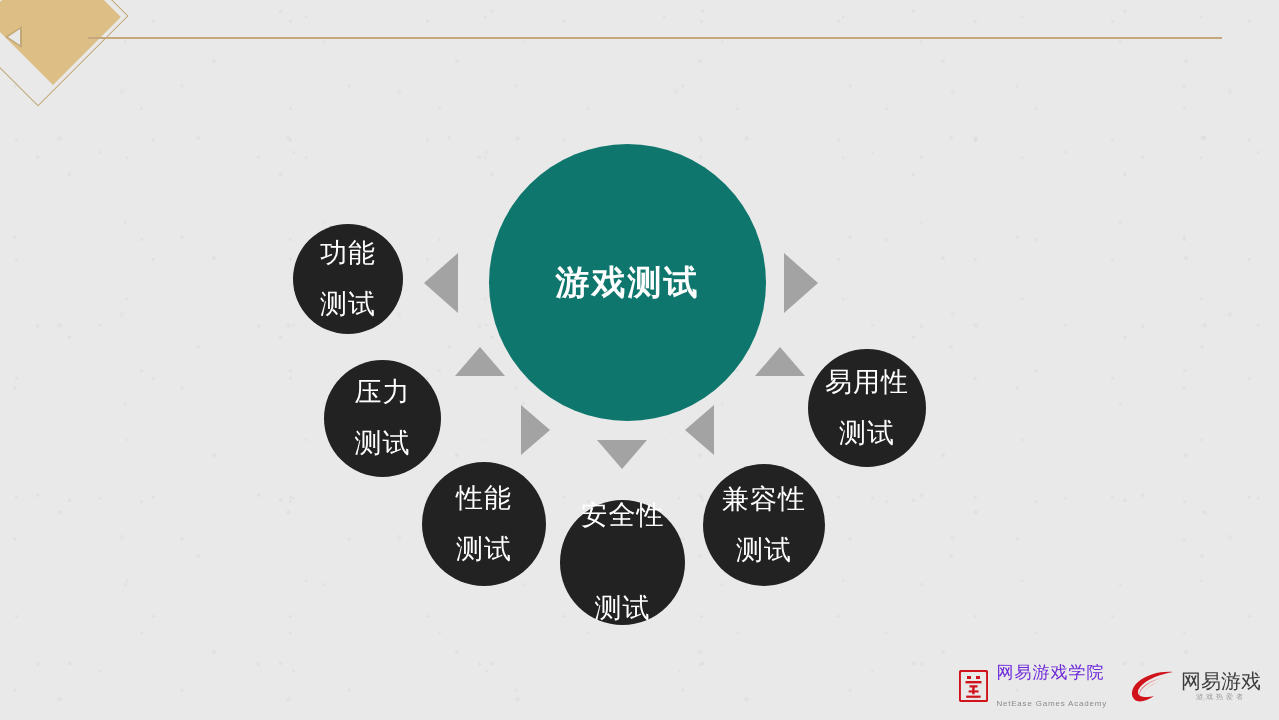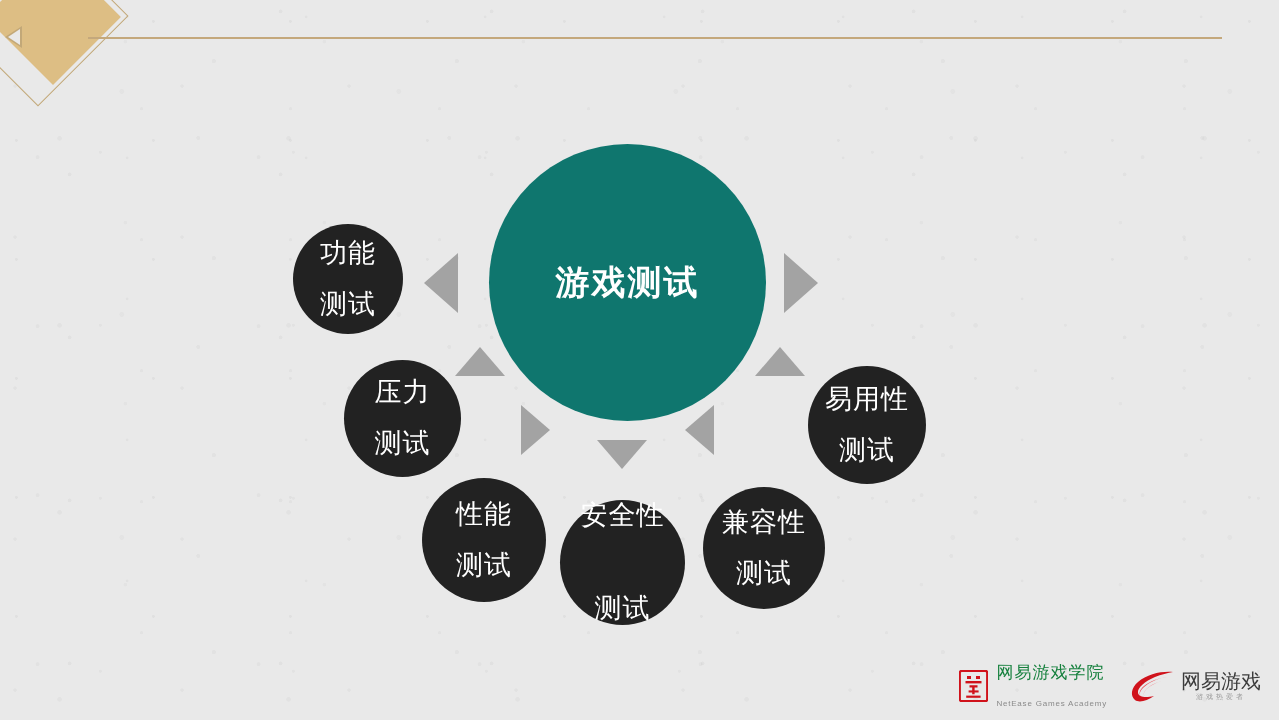--- a/index.html
+++ b/index.html
@@ -176,21 +176,21 @@
     gap: 8px;
   }
   .seal {
     width: 29px;
     height: 32px;
     flex: 0 0 auto;
   }
   .academy-text { line-height: 1.05; }
   .academy-cn {
     font-size: 17px;
-    color: #15803d;
+    color: #6d28d9;
     letter-spacing: 1px;
     font-weight: normal;
   }
   .academy-en {
     font-size: 8px;
     color: #8a8a8a;
     letter-spacing: .8px;
     margin-top: 18px;
   }
   .logo-netease {
@@ -236,36 +236,36 @@
   <div class="node node-center" style="left:489px; top:144px; width:277px; height:277px;">
     <span>游戏测试</span>
   </div>
 
   <div class="node node-sat" style="left:293px; top:224px; width:110px; height:110px;">
     <span>功能</span>
     <span class="line2">测试</span>
   </div>
 
 
-  <div class="node node-sat" style="left:344px; top:360px; width:117px; height:117px;">
+  <div class="node node-sat" style="left:324px; top:360px; width:117px; height:117px;">
     <span>压力</span>
     <span class="line2">测试</span>
   </div>
 
-  <div class="node node-sat" style="left:808px; top:366px; width:118px; height:118px;">
+  <div class="node node-sat" style="left:808px; top:349px; width:118px; height:118px;">
     <span>易用性</span>
     <span class="line2">测试</span>
   </div>
 
-  <div class="node node-sat" style="left:422px; top:478px; width:124px; height:124px;justify-content:center;">
+  <div class="node node-sat" style="left:422px; top:462px; width:124px; height:124px;justify-content:center;">
     <span>性能</span>
     <span class="line2">测试</span>
   </div>
 
-  <div class="node node-sat" style="left:703px; top:487px; width:122px; height:122px;">
+  <div class="node node-sat" style="left:703px; top:464px; width:122px; height:122px;">
     <span>兼容性</span>
     <span class="line2">测试</span>
   </div>
 
   <div class="node node-sat" style="left:560px; top:500px; width:125px; height:125px;justify-content:space-between;">
     <span>安全性</span>
     <span class="line2">测试</span>
   </div>
 
   <div class="logos">

